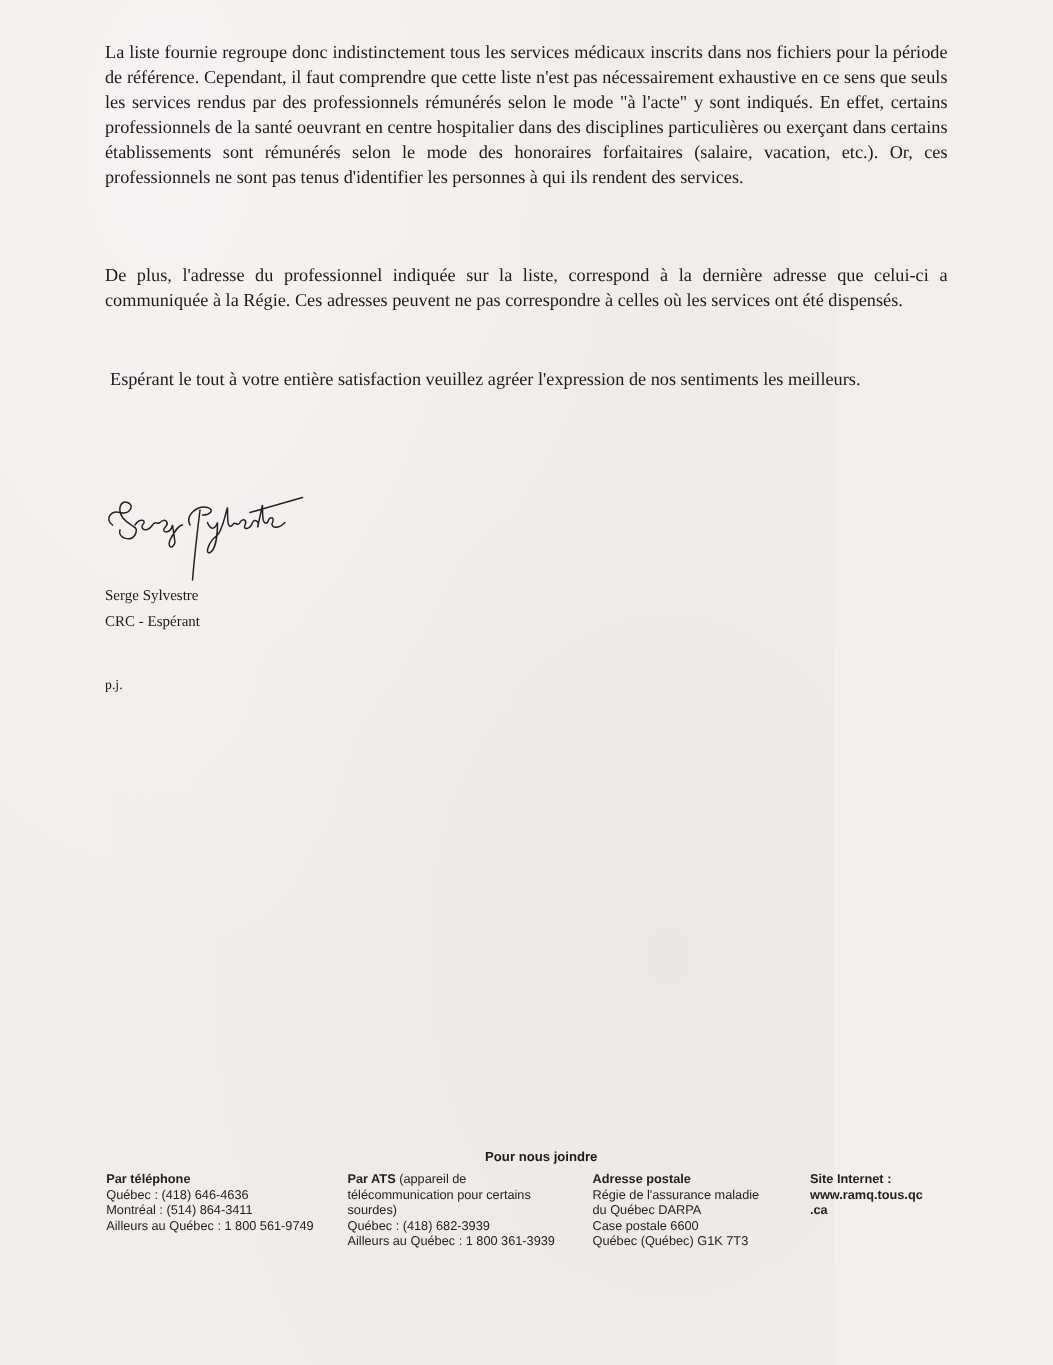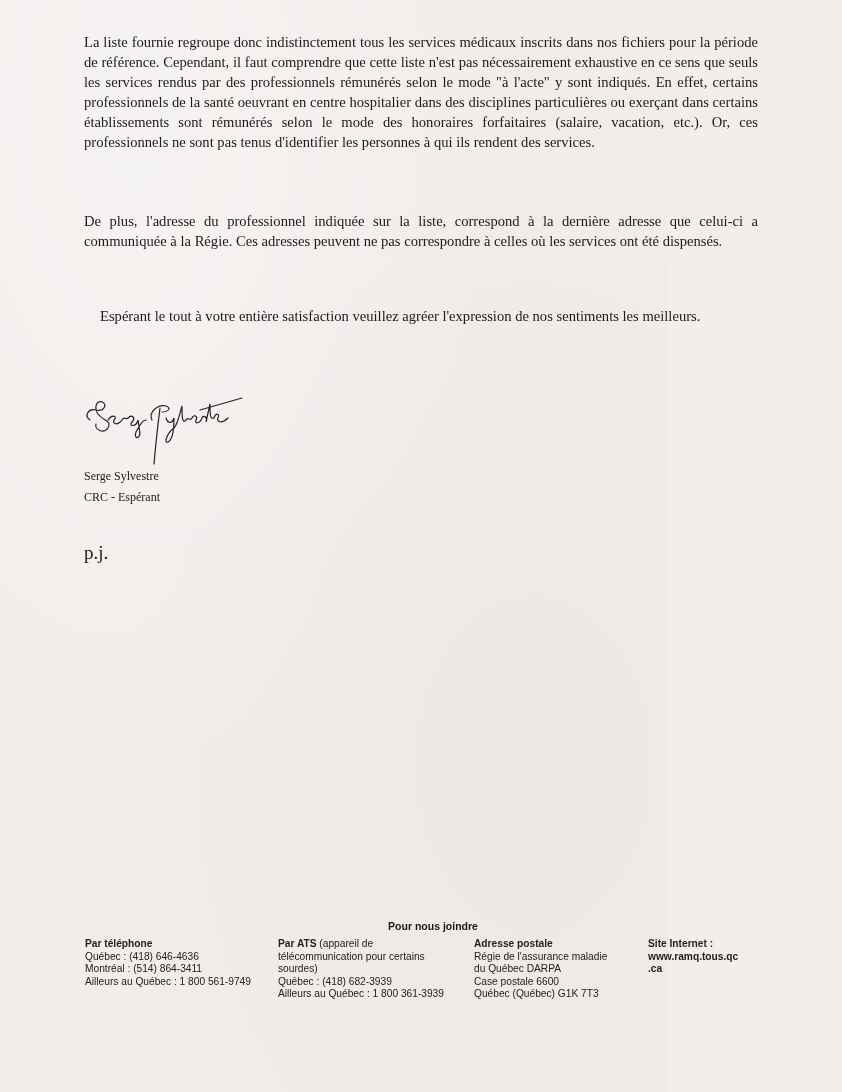--- a/index.html
+++ b/index.html
@@ -46,21 +46,21 @@
       position: absolute;
       left: 84px;
       top: 466px;
       font-size: 12px;
       line-height: 20.5px;
     }
     .pj {
       position: absolute;
       left: 84px;
       top: 542px;
-      font-size: 19px;
+      font-size: 11px;
     }
     .footer-title {
       position: absolute;
       top: 920px;
       left: 0;
       width: 842px;
       text-align: center;
       padding-left: 14px;
       font-family: "Liberation Sans", sans-serif;
       font-weight: bold;
@@ -82,21 +82,21 @@
     #col-web { left: 648px; width: 120px; font-weight: bold; }
     .line { display: block; white-space: nowrap; }
   </style>
 </head>
 <body>
 
 <div class="page">
 
   <p class="body-text" id="para1" style="margin:0">La liste fournie regroupe donc indistinctement tous les services médicaux inscrits dans nos fichiers pour la période de référence.  Cependant, il faut comprendre que cette liste n'est pas nécessairement exhaustive en ce sens que seuls les services rendus par des professionnels rémunérés selon le mode "à l'acte" y sont indiqués.  En effet, certains professionnels de la santé oeuvrant en centre hospitalier dans des disciplines particulières ou exerçant dans certains établissements sont rémunérés selon le mode des honoraires forfaitaires (salaire, vacation, etc.).  Or, ces professionnels ne sont pas tenus d'identifier les personnes à qui ils rendent des services.</p>
   <p class="body-text" id="para2" style="margin:0">De plus, l'adresse du professionnel indiquée sur la liste, correspond à la dernière adresse que celui-ci a communiquée à la Régie.   Ces adresses peuvent ne pas correspondre à celles où les services ont été dispensés.</p>
-  <p class="body-text" id="para3" style="margin:16px">Espérant le tout à votre entière satisfaction veuillez agréer l'expression de nos sentiments les meilleurs.</p>
+  <p class="body-text" id="para3" style="margin:4px">Espérant le tout à votre entière satisfaction veuillez agréer l'expression de nos sentiments les meilleurs.</p>
 
   <svg class="signature" viewBox="0 0 170 80">
     <g fill="none" stroke="#222" stroke-width="1.2" stroke-linecap="round">
 
       <path d="M8 30 C2 26, 6 18, 14 20 C22 22, 26 14, 20 12 C14 10, 12 18, 16 24 C22 32, 30 30, 26 38 C22 44, 12 40, 14 34"></path>
 
       <path d="M26 30 C30 24, 36 26, 32 30 C30 34, 36 36, 40 30 C42 26, 44 30, 46 28 C50 24, 54 28, 50 32 C46 36, 54 38, 56 30 L58 44 C56 50, 52 48, 54 42 C58 34, 62 30, 64 30"></path>
 
       <path d="M70 30 C66 22, 76 14, 84 16 C90 18, 86 22, 80 22"></path>
 

